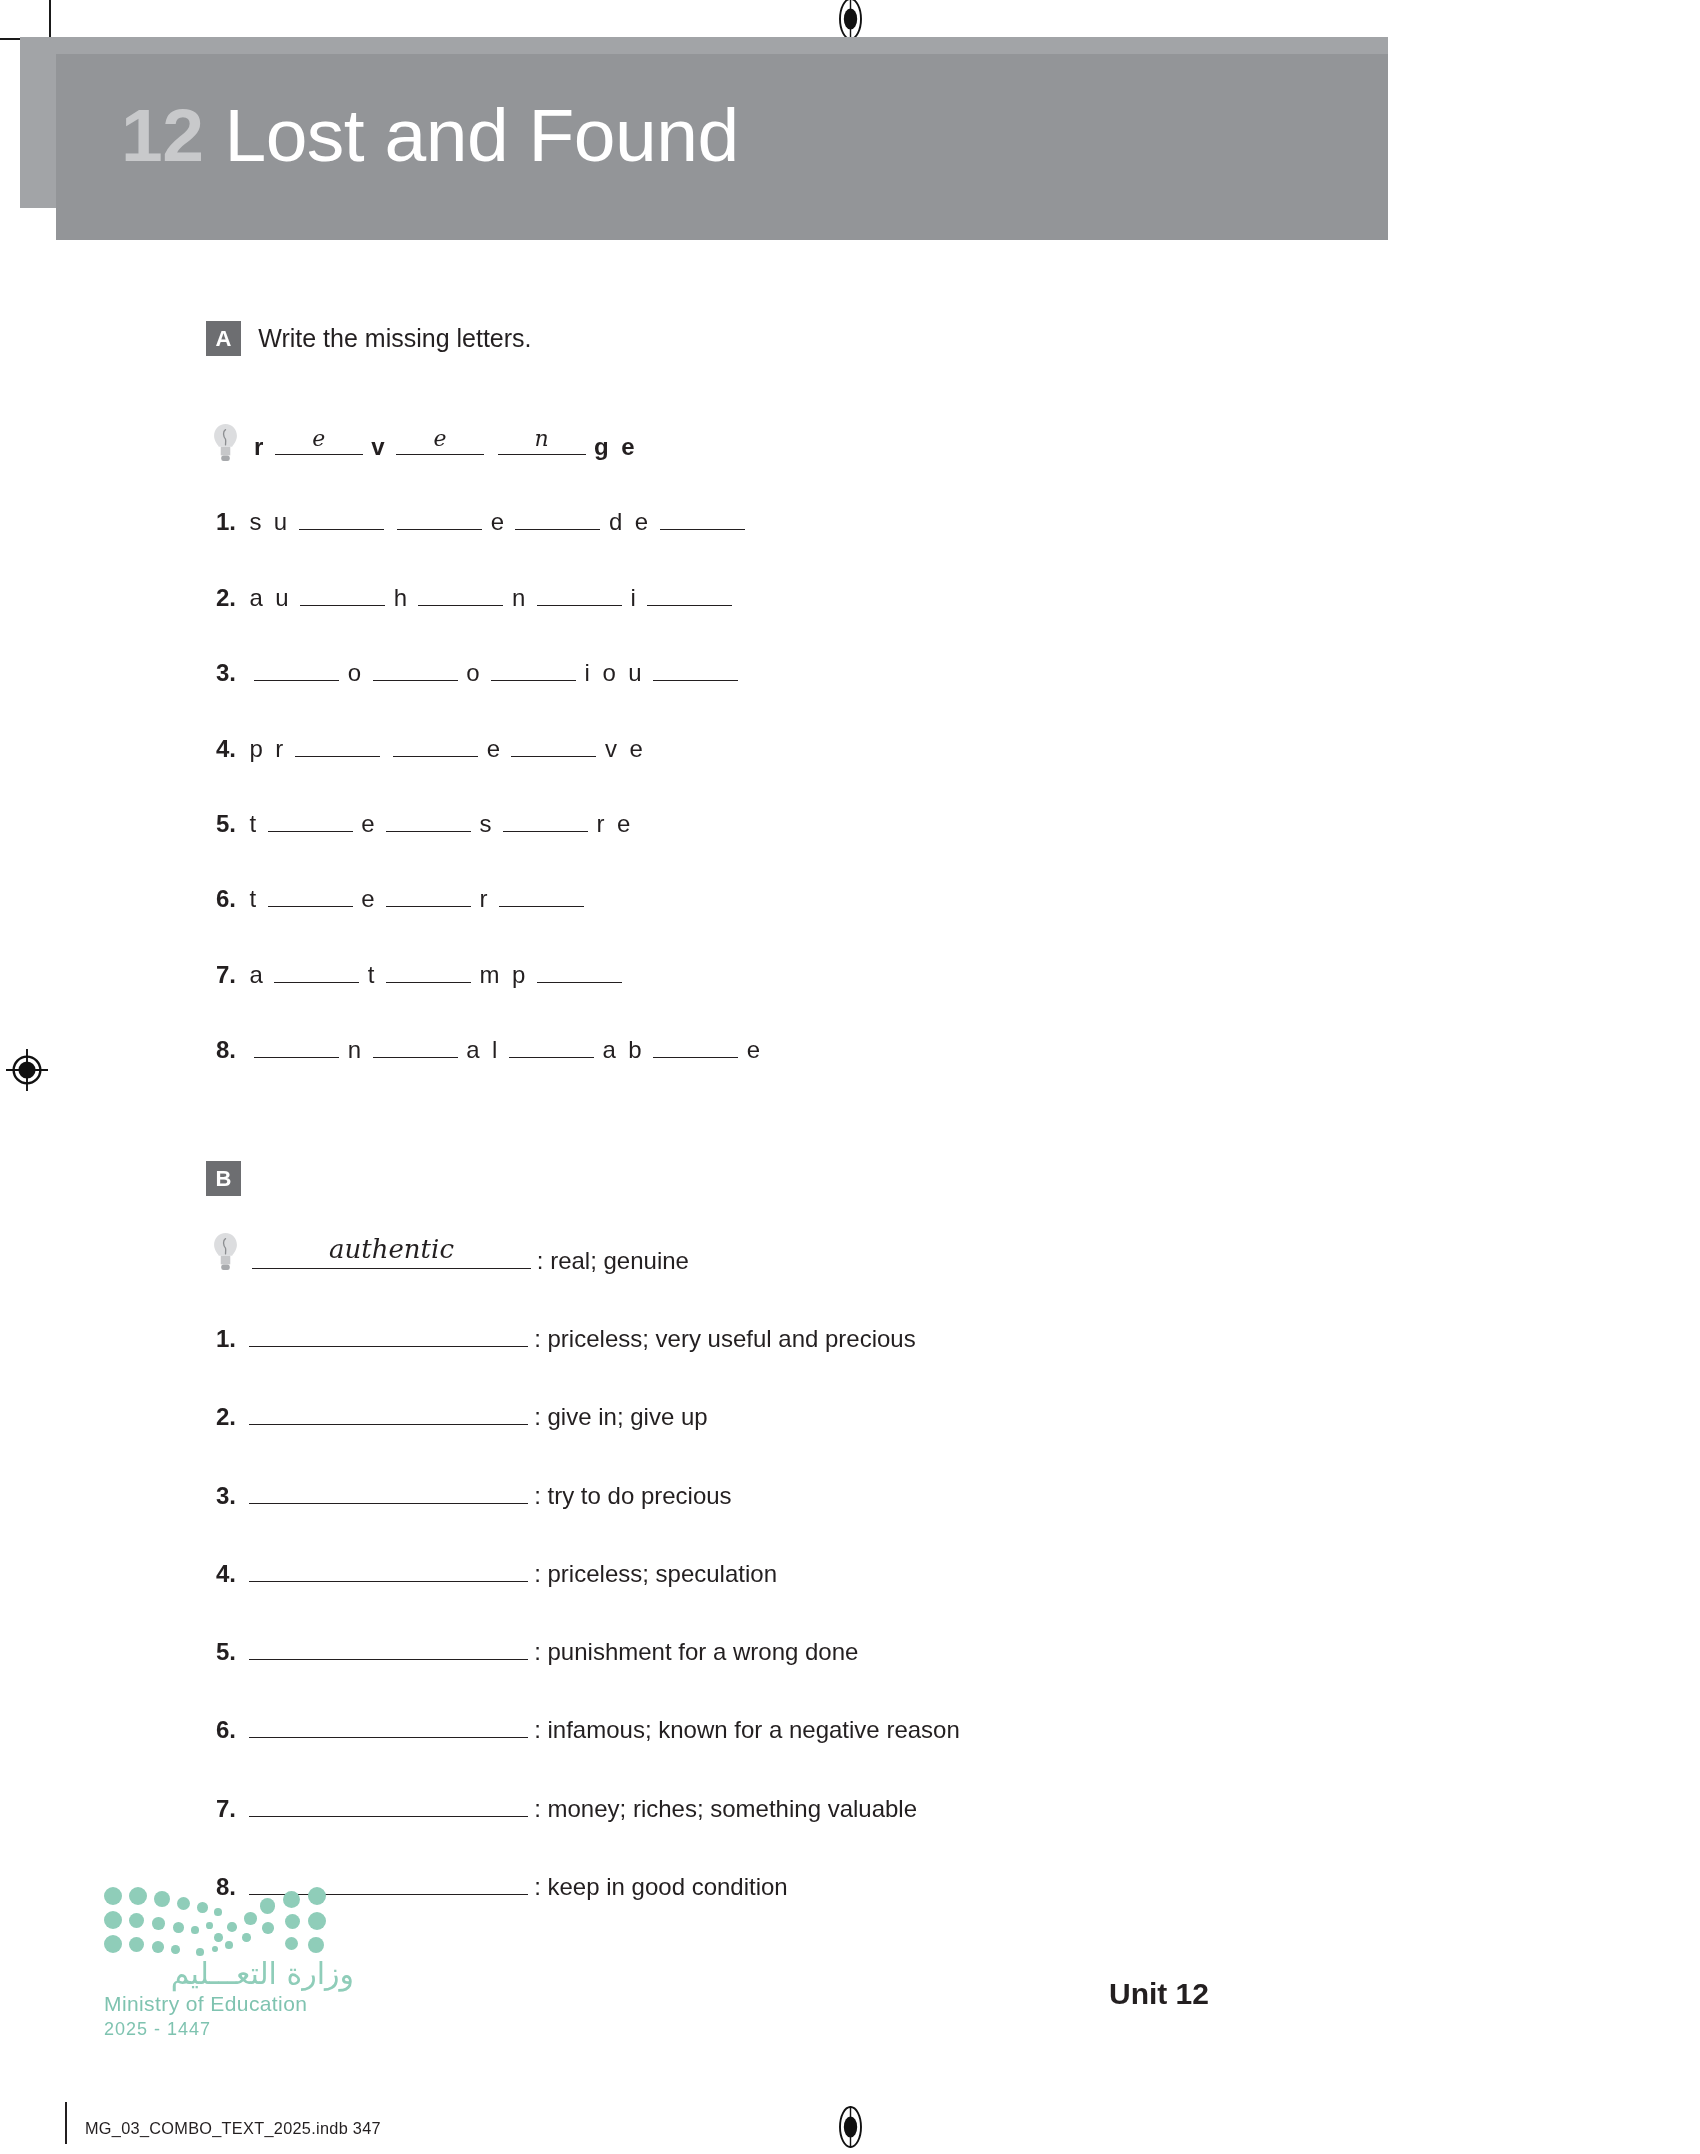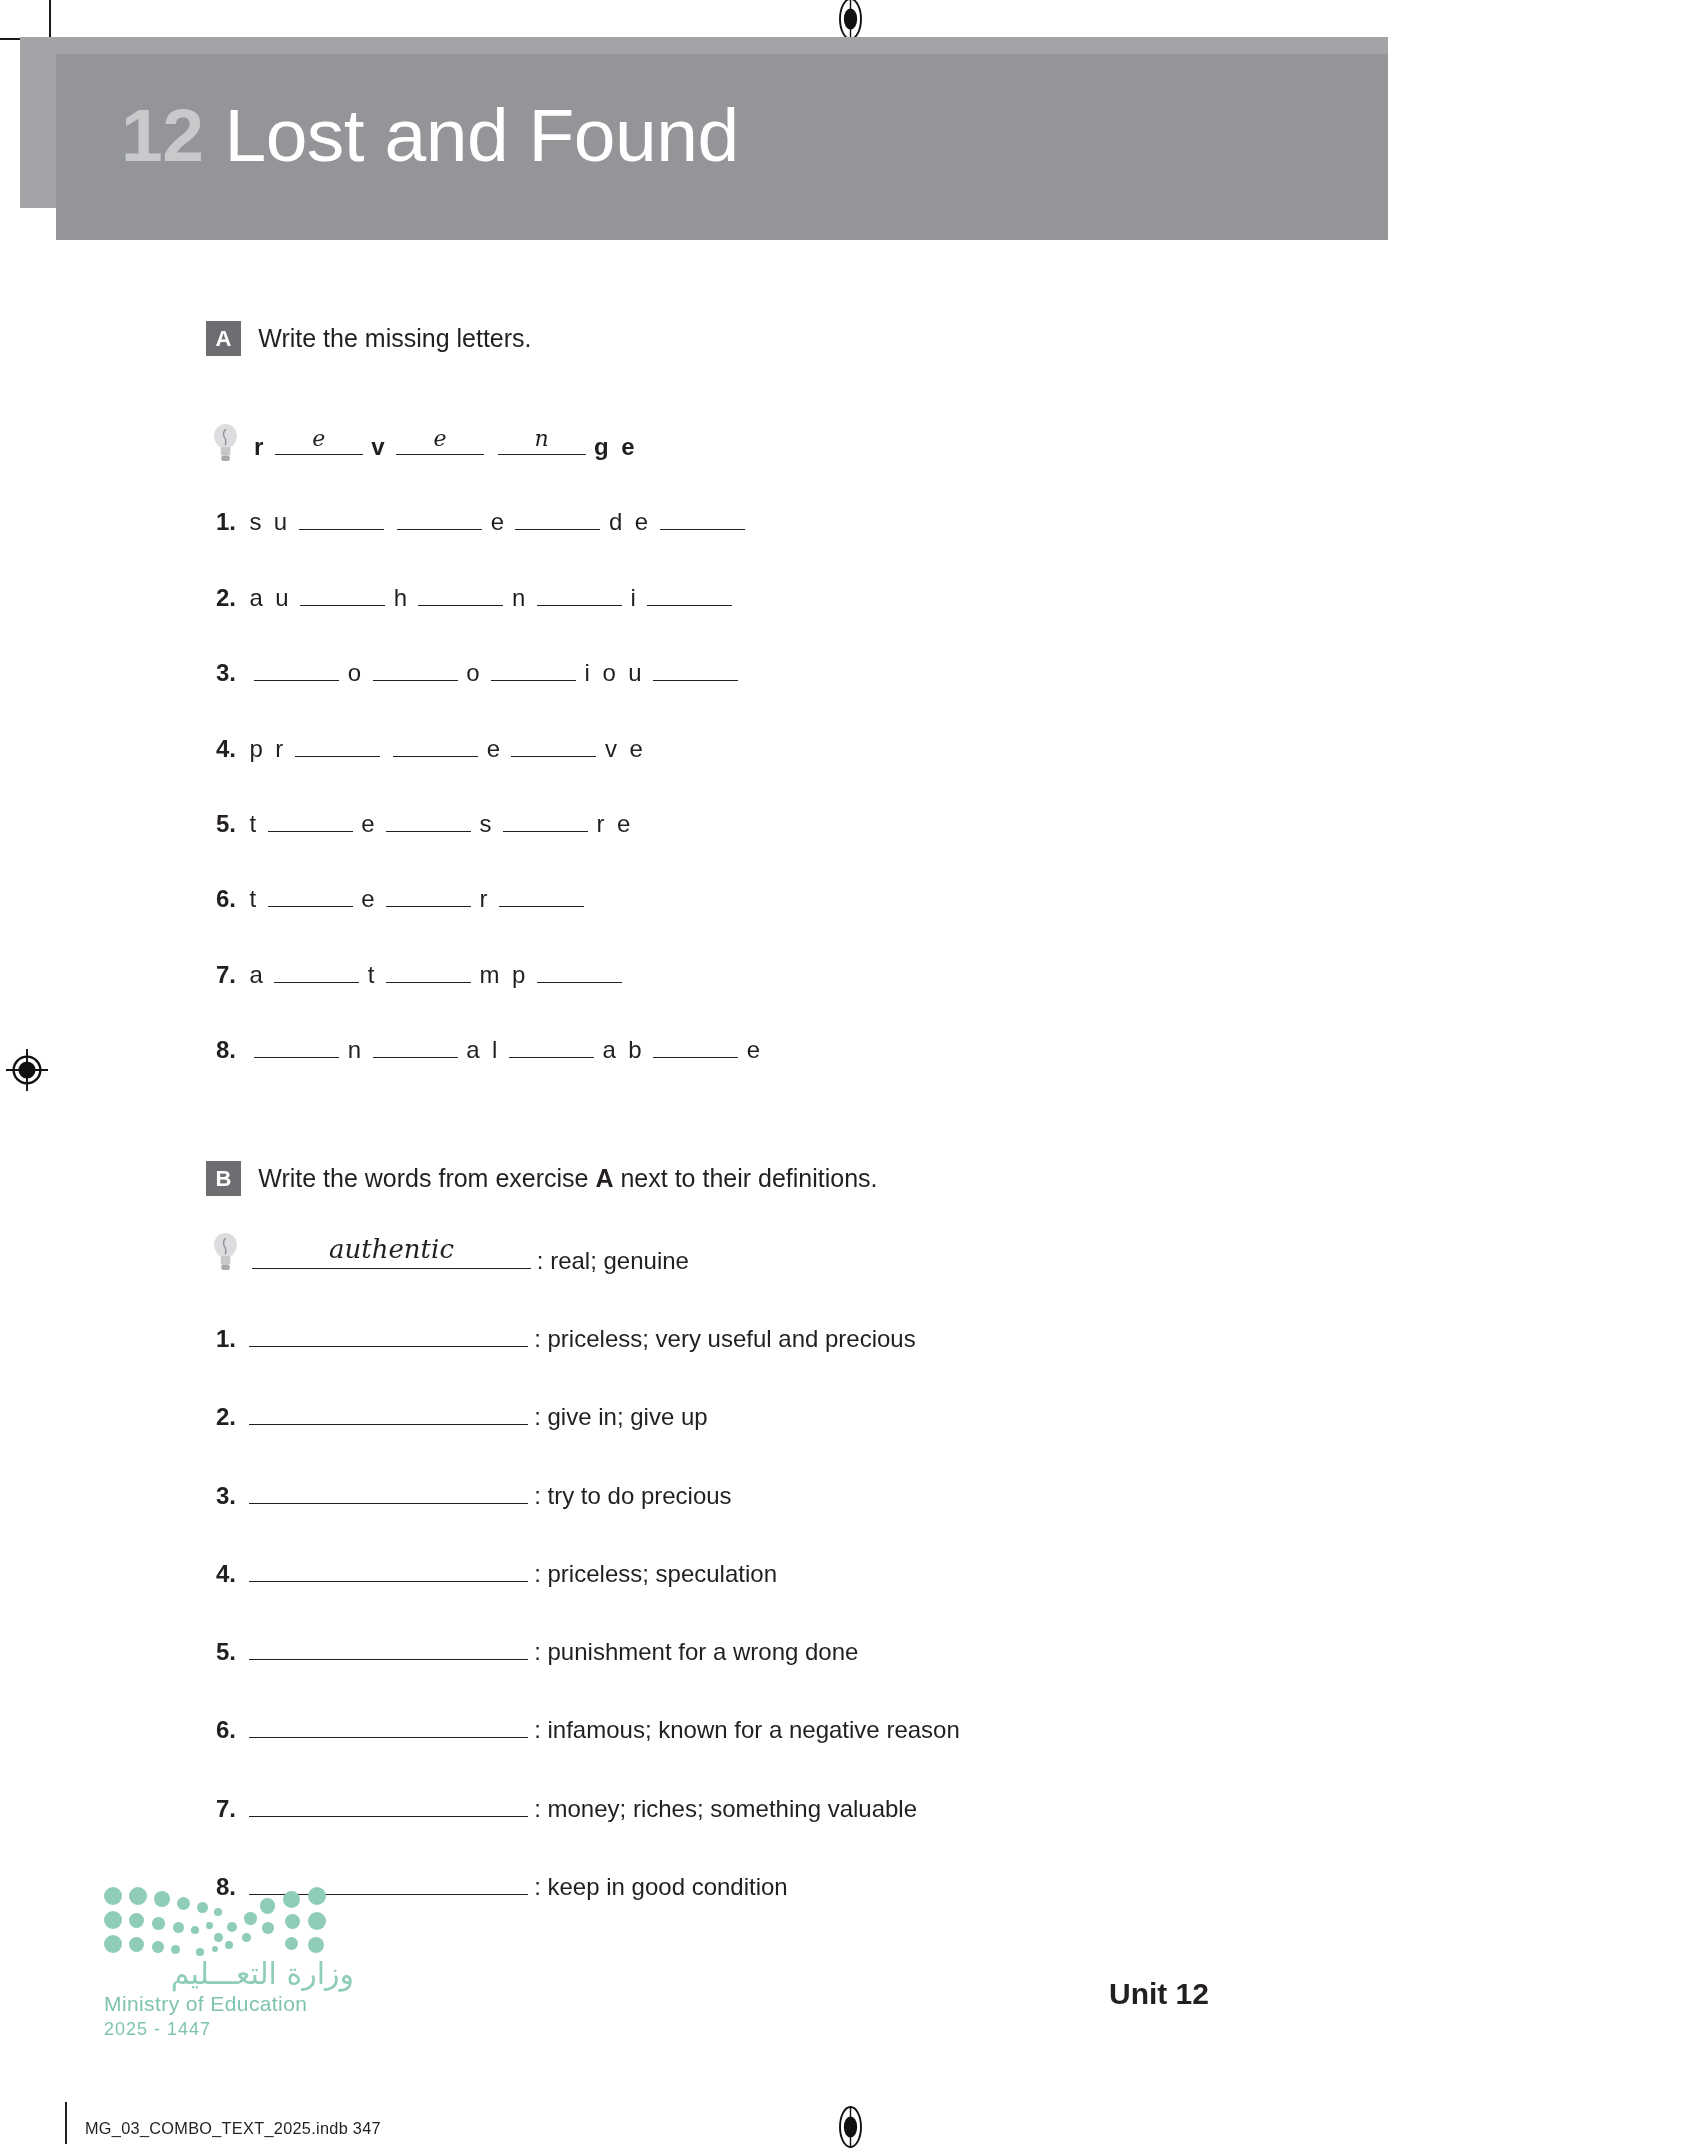--- a/index.html
+++ b/index.html
@@ -381,23 +381,20 @@
         <span class="lt">a l</span>
         <span class="blank" style="width: 85px;"></span>
         <span class="lt">a b</span>
         <span class="blank" style="width: 85px;"></span>
         <span class="lt">e</span>
       </div>
     </div>
 
   <div class="ex-head" style="left:206px; top:1161px;">
     <div class="ex-badge">B</div>
-    <div class="ex-instr">
-      <span>Write the words from exercise </span><b>A</b><span> next to their definitions.</span>
-    </div>
   </div>
 
   <div class="bulb" style="left:213px; top:1232px;">
     <svg width="25" height="40" viewBox="0 0 26 42">
       <path d="M13 1 C6 1 1 6.5 1 13.5 C1 18.5 4 22 6 25 L20 25 C22 22 25 18.5 25 13.5 C25 6.5 20 1 13 1 Z" fill="#dcdddf"></path>
       <rect x="8" y="25" width="10" height="9" fill="#c6c7c9"></rect>
       <rect x="8.5" y="34" width="9" height="6" rx="2.5" fill="#a7a9ac"></rect>
       <path d="M13 7 C10 9 10.5 14 13 17 C13.5 19 13.2 21 13 23" fill="none" stroke="#8c8e91" stroke-width="1.4" stroke-linecap="round"></path>
     </svg>
   </div>

